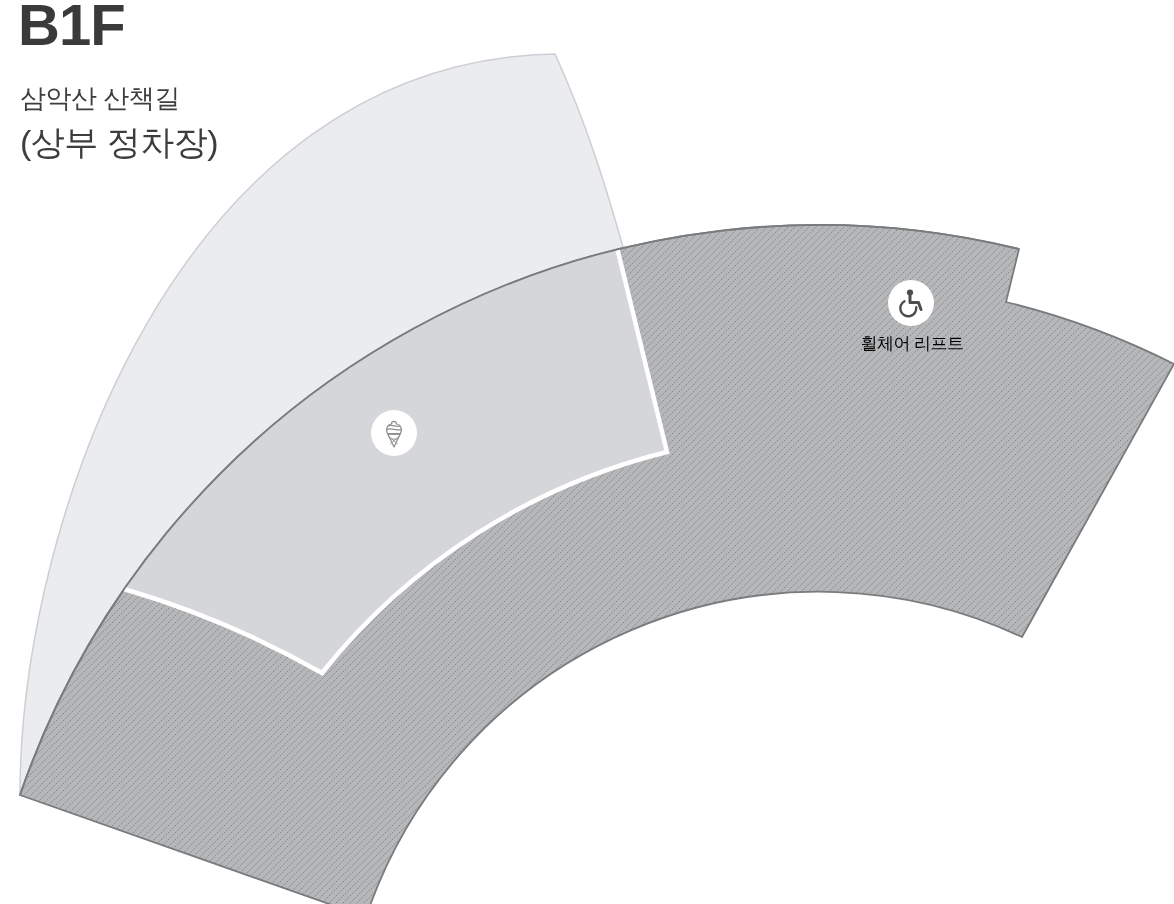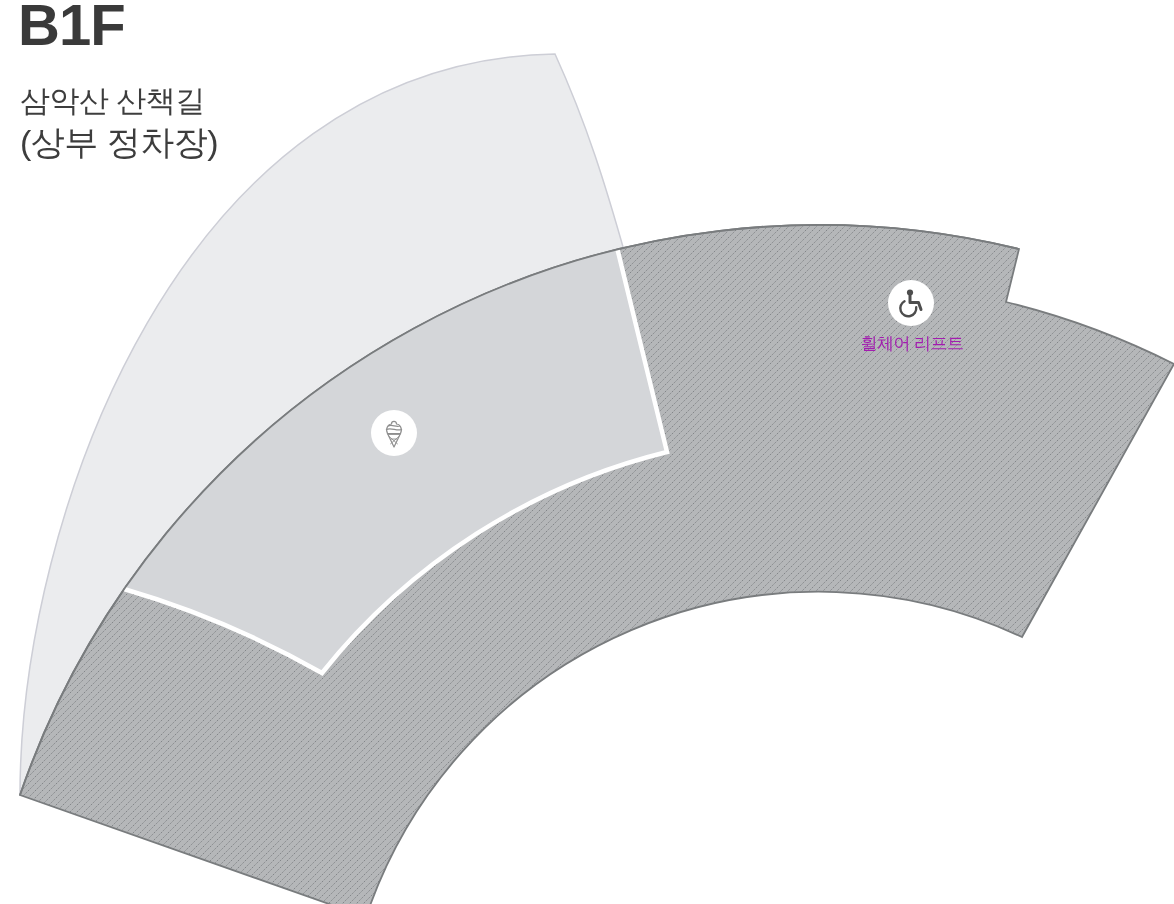--- a/index.html
+++ b/index.html
@@ -30,21 +30,21 @@
     font-size: 58px;
     font-weight: 800;
     letter-spacing: -1px;
     color: #3a3a3a;
     line-height: 1.0;
   }
   .location-name {
     position: absolute;
     left: 20px;
     top: 84px;
-    font-size: 30px;
+    font-size: 26px;
     font-weight: 500;
     color: #3d3d3d;
     letter-spacing: -0.5px;
     line-height: 1.1;
   }
   .location-sub {
     position: absolute;
     left: 20px;
     top: 124px;
     font-size: 34px;
@@ -52,21 +52,21 @@
     color: #3d3d3d;
     letter-spacing: -0.5px;
     line-height: 1.1;
   }
   .poi-label {
     position: absolute;
     transform: translateX(-50%);
     text-align: center;
     font-size: 18px;
     font-weight: 500;
-    color: #a21caf;
+    color: #000000;
     letter-spacing: -0.5px;
     line-height: 26px;
     white-space: nowrap;
   }
   .poi-label--ice { left: 395px; top: 462px; }
   .poi-label--wheelchair { left: 912px; top: 331px; font-size: 17px; }
 </style>
 </head>
 <body>
 

